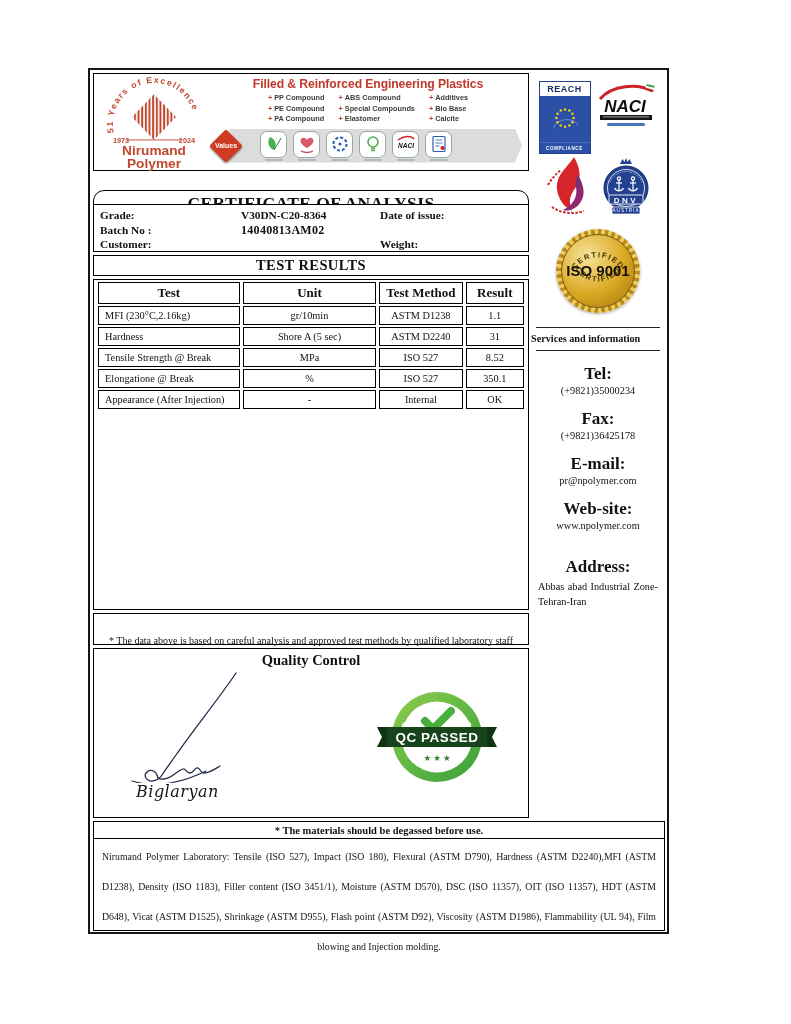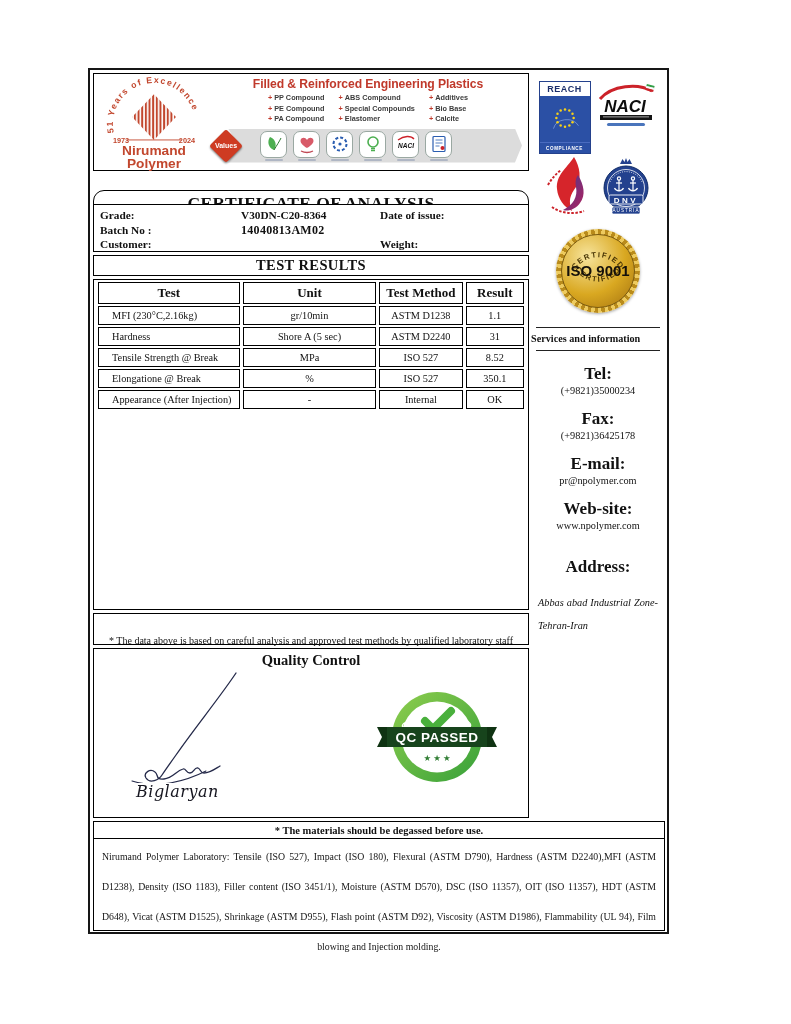--- a/index.html
+++ b/index.html
@@ -36,21 +36,21 @@
   .info-grid { display:grid; grid-template-columns:135px 145px 1fr; font-weight:bold; font-size:11.3px; line-height:14.5px; }
   .info-grid .val { padding-left:6px; }
   .batch-val { font-size:12px; letter-spacing:.3px; }
 
   
   .results-title-box { top:185px; height:21px; display:flex; align-items:center; justify-content:center; font-weight:bold; font-size:14.5px; letter-spacing:.4px; }
   .table-box { top:209px; height:331px; padding:0 1px; }
   table.rtable { width:100%; border-collapse:separate; border-spacing:3px 2.5px; }
   .rtable th, .rtable td { border:1.5px solid #000; font-size:10.3px; padding:2px 4px; height:19px; text-align:center; vertical-align:middle; }
   .rtable th { font-weight:bold; font-size:13px;margin-left:17px; }
-  .rtable td.c1 { text-align:left; padding-left:13px; }
+  .rtable td.c1 { text-align:left; padding-left:6px; }
   .col-test{width:34%} .col-unit{width:32%} .col-method{width:20%} .col-result{width:14%}
 
   .footnote-box { top:543px; height:32px; font-size:10px; text-align:center; line-height:13.5px; padding-top:20px; }
 
   
   .qc-box { top:578px; height:170px; }
   .qc-title { text-align:center; font-weight:bold; font-size:14.5px; margin-top:3px; }
   .signature { position:absolute; left:30px; top:22px; }
   .signer { position:absolute; left:42px; top:133px; font-family:"DejaVu Serif", serif; font-style:italic; font-size:16px; letter-spacing:.5px; color:#15151f; }
   .stamp { position:absolute; left:282px; top:40px; }
@@ -71,21 +71,21 @@
   .iso { width:84px; height:84px; margin:6px auto 0; position:relative; }
   .iso-burst { position:absolute; inset:0; border-radius:50%; background:repeating-conic-gradient(#b98b1b 0deg 5deg, #edca5e 5deg 10deg); box-shadow:0 1px 3px rgba(0,0,0,.35); }
   .iso-core { position:absolute; inset:5px; border-radius:50%; background:radial-gradient(circle at 35% 30%, #f7e49c, #d9a821 55%, #a37110); border:1px solid #7a5a10; }
   .rule { border-top:1.6px solid #222; margin:14px 5px 0; }
   .rule.r2 { margin-top:6px; }
   .svc-title { text-align:left; font-weight:bold; font-size:10.2px; margin-top:5px; }
   .contact { margin-top:13px; text-align:center; }
   .contact .lbl { font-weight:bold; font-size:17px; }
   .contact .val { font-size:10.3px; margin-top:1px; }
   .contact.address { margin-top:26px; }
-  .contact.address .val { text-align:justify; text-align-last:left; padding:0 7px; line-height:23px; margin-top:14px;font-style:italic; }
+  .contact.address .val { text-align:justify; text-align-last:left; padding:0 7px; line-height:15px; margin-top:2px; }
 
   svg text { font-family:"Liberation Serif", serif; }
   svg .sans { font-family:"Liberation Sans", sans-serif; }
 </style>
 </head>
 <body>
 
 <div class="page">
   <div class="doc">
 

